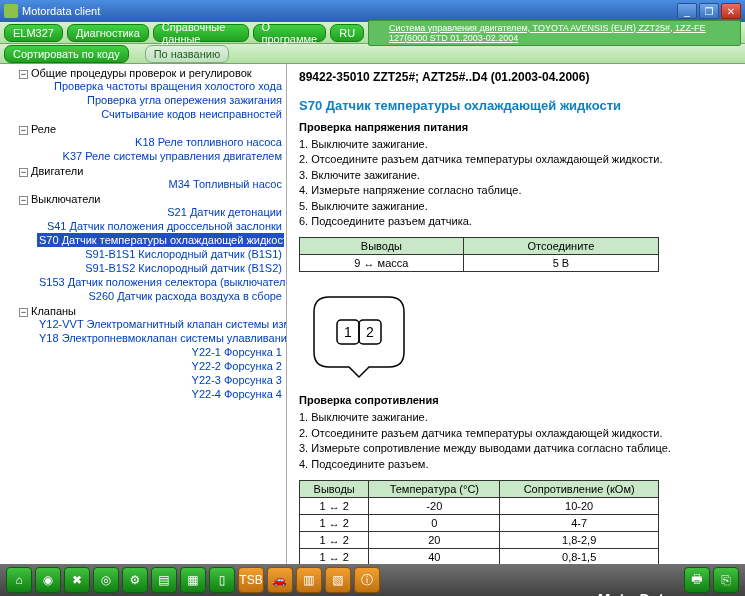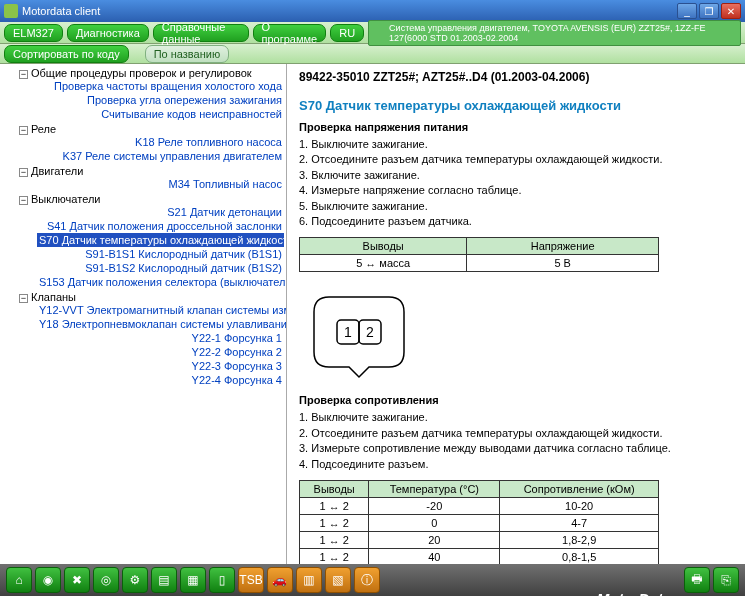--- a/index.html
+++ b/index.html
@@ -6,21 +6,21 @@
 body { font-family: Tahoma, Arial, sans-serif; font-size: 11px; background: #3b6ea5; width: 745px; height: 596px; overflow: hidden; }
 .titlebar { background: linear-gradient(#4a8de0,#2b5fb0); height: 22px; display: flex; align-items: center; padding: 0 4px; color: #fff; }
 .titlebar-icon { width: 14px; height: 14px; background: #8bc34a; border-radius: 2px; margin-right: 4px; }
 .titlebar-text { flex: 1; font-size: 11px; }
 .win-btns { display: flex; gap: 2px; }
 .win-btn { width: 20px; height: 16px; background: linear-gradient(#6fa8e8,#3d72c0); border: 1px solid #2a5090; border-radius: 2px; display: flex; align-items: center; justify-content: center; color: #fff; font-size: 10px; cursor: pointer; }
 .win-btn.close { background: linear-gradient(#e87060,#c03020); border-color: #a02010; }
 
 .menubar { background: linear-gradient(#d8f0d0,#b0e0a0); height: 22px; display: flex; align-items: center; padding: 2px 4px; gap: 4px; border-bottom: 1px solid #80a070; }
 .menu-btn { background: linear-gradient(#40d040,#20a020); color: #fff; border: 1px solid #108010; border-radius: 7px; padding: 2px 8px; font-size: 11px; cursor: pointer; height: 18px; display: flex; align-items: center; }
-.status-right { margin-left: auto; background: #60c060; color: #fff; font-size: 9px; padding: 2px 20px; border: 1px solid #409040; border-radius: 2px; }
+.status-right { margin-left: auto; background: #60c060; color: #fff; font-size: 9px; padding: 2px 20px; border: 1px solid #409040; border-radius: 2px; text-decoration: underline; }
 
 .subbar { background: linear-gradient(#d8f0d0,#b0e0a0); height: 20px; display: flex; align-items: center; padding: 2px 4px; gap: 16px; border-bottom: 1px solid #80a070; }
 
 .main { display: flex; height: 500px; background: #fff; padding-left: 15px; }
 .tree-panel { width: 272px; background: #fff; border-right: 1px solid #aaa; overflow-y: auto; overflow-x: hidden; font-size: 11px; padding: 2px; }
 .tree-panel::-webkit-scrollbar { width: 16px; }
 .tree-panel::-webkit-scrollbar-track { background: #e8e8e8; }
 .tree-panel::-webkit-scrollbar-thumb { background: #c0c0c0; border: 1px solid #888; }
 .tree-node { padding: 1px 0 1px 2px; white-space: nowrap; }
 .tree-expand { display: inline-block; width: 9px; height: 9px; border: 1px solid #888; text-align: center; line-height: 7px; font-size: 9px; margin-right: 3px; cursor: pointer; background: #fff; }
@@ -96,20 +96,21 @@
       </div>
     </div>
     <div class="tree-node"><span class="tree-expand">−</span><span class="tree-label">Выключатели</span>
       <div class="tree-children">
         <span class="tree-link">S21  Датчик детонации</span>
         <span class="tree-link">S41  Датчик положения дроссельной заслонки</span>
         <span class="tree-link selected">S70  Датчик температуры охлаждающей жидкости</span>
         <span class="tree-link">S91-B1S1  Кислородный датчик (B1S1)</span>
         <span class="tree-link">S91-B1S2  Кислородный датчик (B1S2)</span>
         <span class="tree-link">S153  Датчик положения селектора (выключатель запрещен</span>
+        <span class="tree-link">S260  Датчик расхода воздуха в сборе</span>
       </div>
     </div>
     <div class="tree-node"><span class="tree-expand">−</span><span class="tree-label">Клапаны</span>
       <div class="tree-children">
         <span class="tree-link">Y12-VVT  Электромагнитный клапан системы изменения фа</span>
         <span class="tree-link">Y18  Электропневмоклапан системы улавливания паров то</span>
         <span class="tree-link">Y22-1  Форсунка 1</span>
         <span class="tree-link">Y22-2  Форсунка 2</span>
         <span class="tree-link">Y22-3  Форсунка 3</span>
         <span class="tree-link">Y22-4  Форсунка 4</span>
@@ -128,24 +129,24 @@
         <div>3. Включите зажигание.</div>
         <div>4. Измерьте напряжение согласно таблице.</div>
         <div>5. Выключите зажигание.</div>
         <div>6. Подсоедините разъем датчика.</div>
       </div>
 
     <table class="data">
       <tbody>
           <tr>
             <th>Выводы</th>
-            <th>Напряжение</th>
+            <th>Отсоедините</th>
           </tr>
       <tr>
-            <td>5 ↔ масса</td>
+            <td>9 ↔ масса</td>
             <td>5 В</td>
           </tr>
     </tbody>
       </table>
 
     <div class="connector">
       <svg width="120" height="100" viewBox="0 0 120 100">
         <path d="M30,15 L90,15 Q105,15 105,30 L105,70 Q105,85 90,85 L70,85 L60,95 L50,85 L30,85 Q15,85 15,70 L15,30 Q15,15 30,15 Z" fill="none" stroke="#000" stroke-width="1.5"></path>
         <rect x="38" y="38" width="22" height="24" rx="4" fill="none" stroke="#000" stroke-width="1.5"></rect>
         <rect x="60" y="38" width="22" height="24" rx="4" fill="none" stroke="#000" stroke-width="1.5"></rect>

